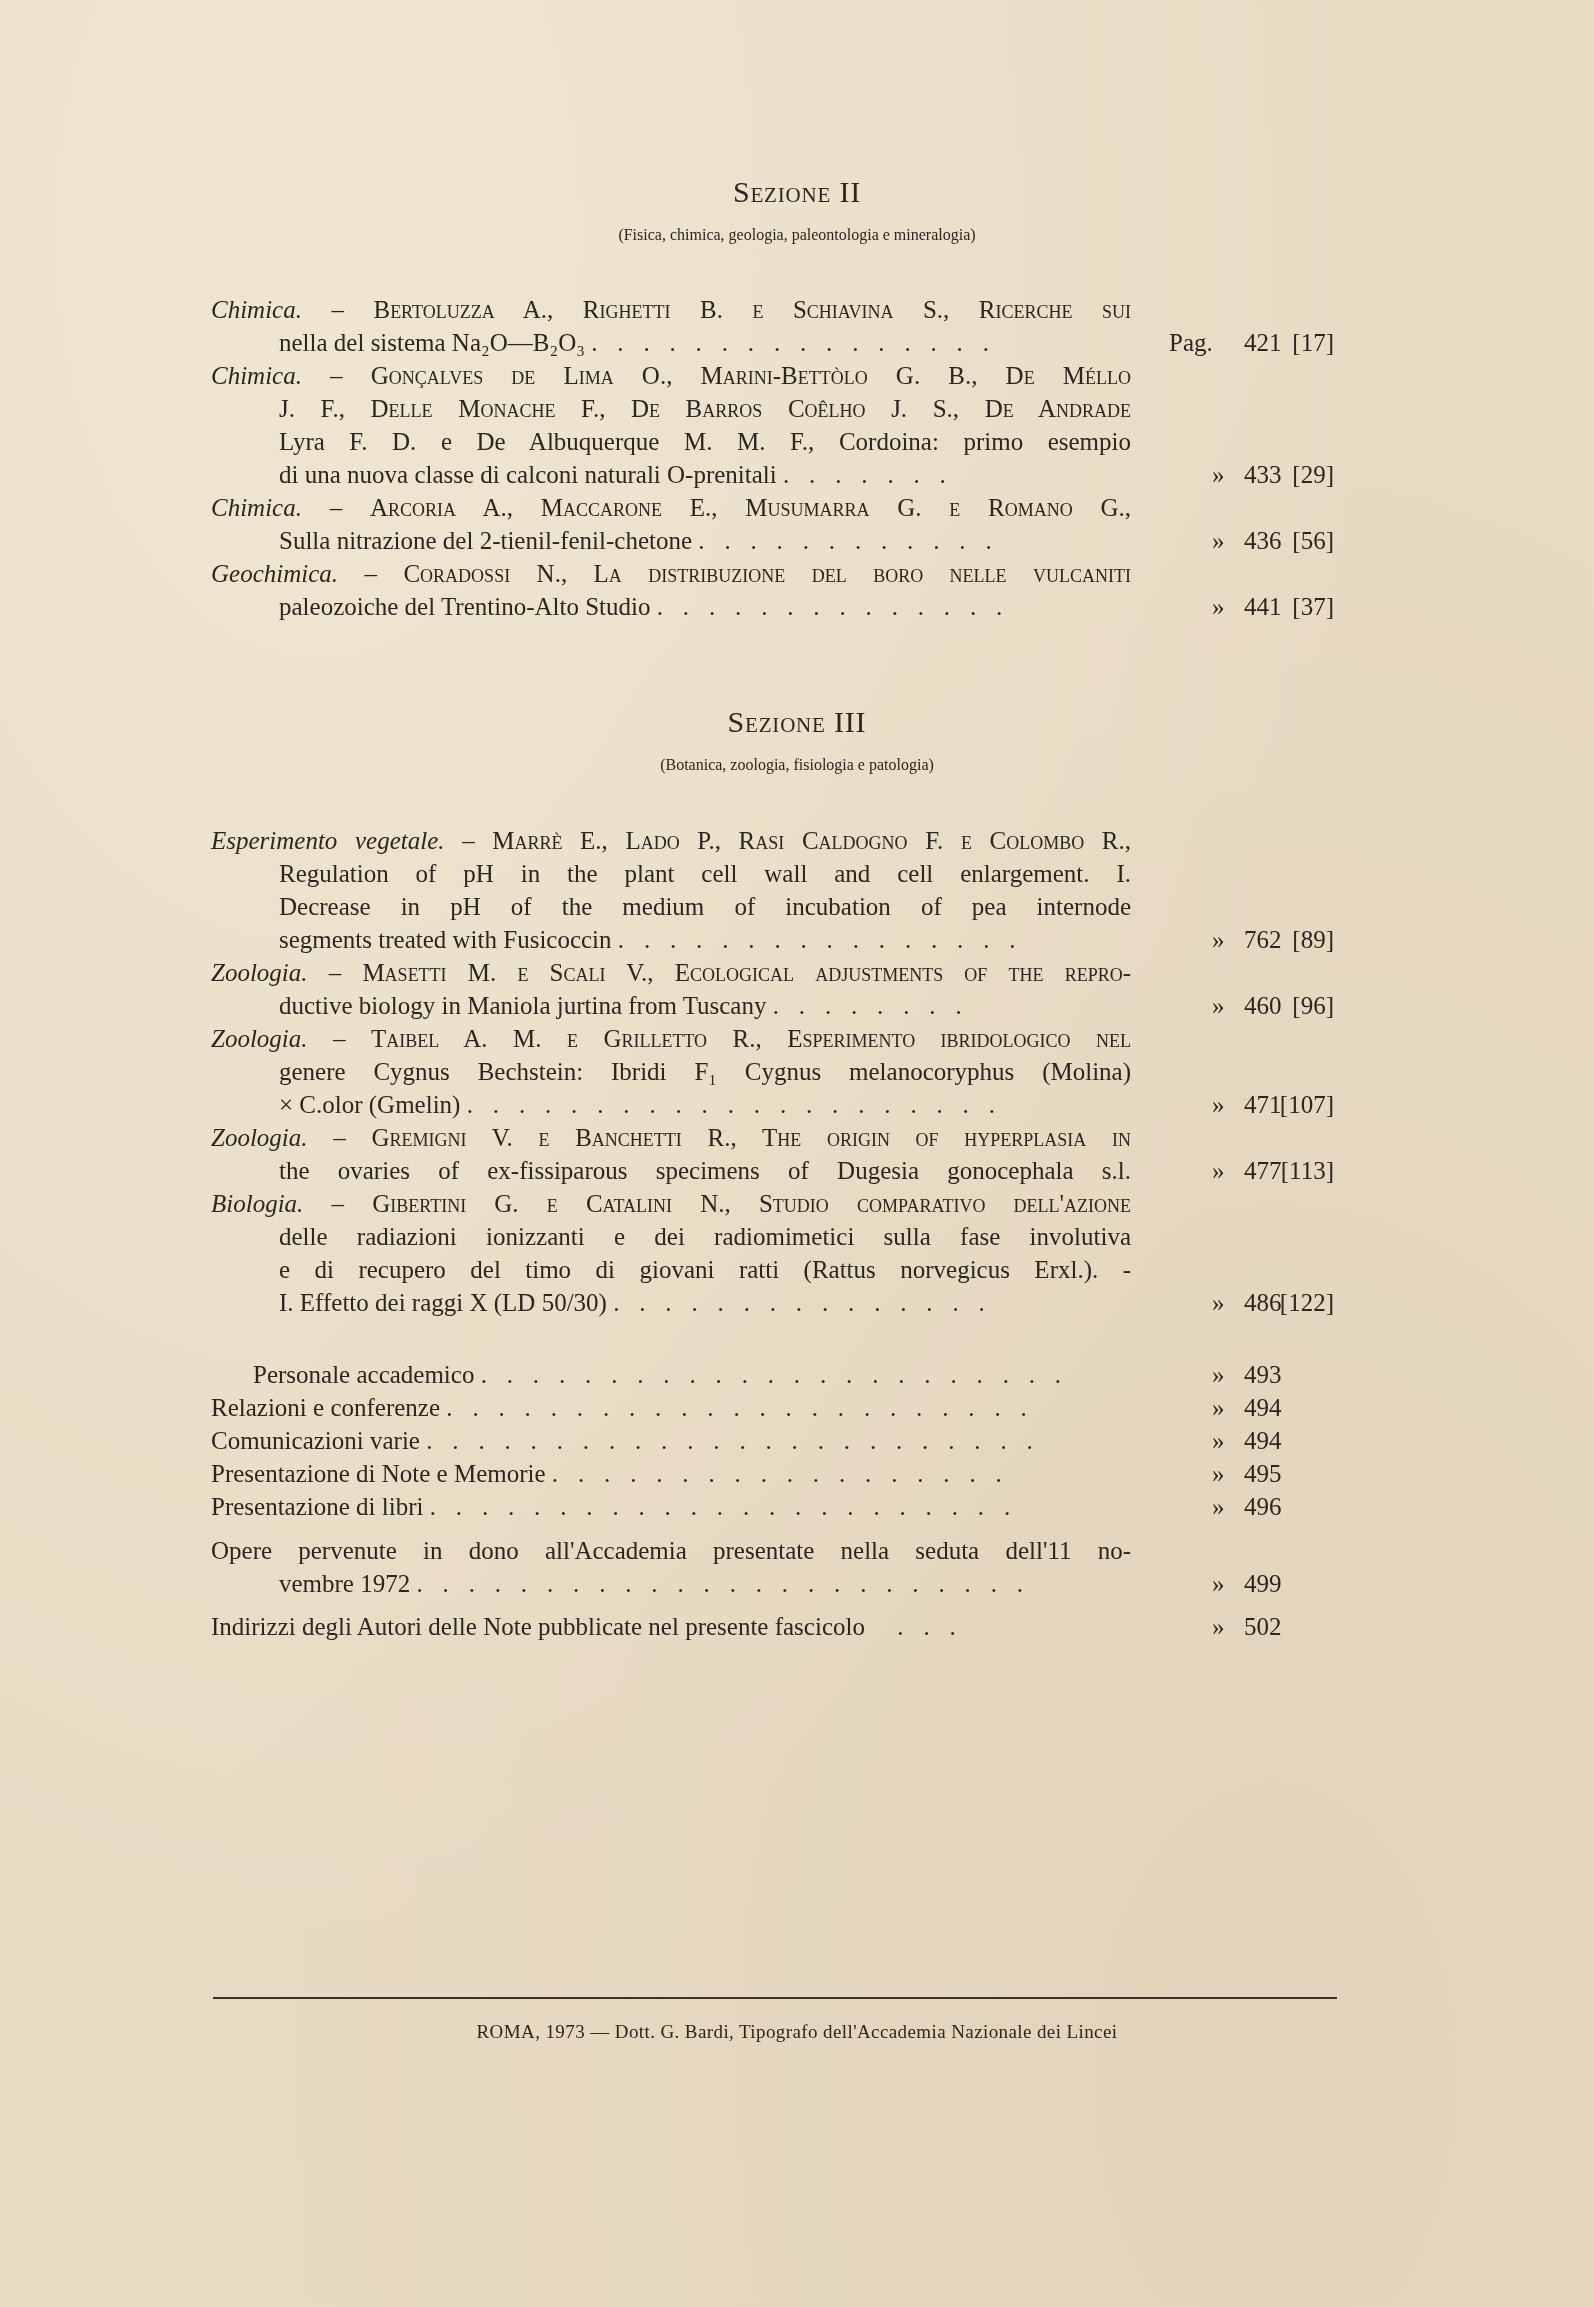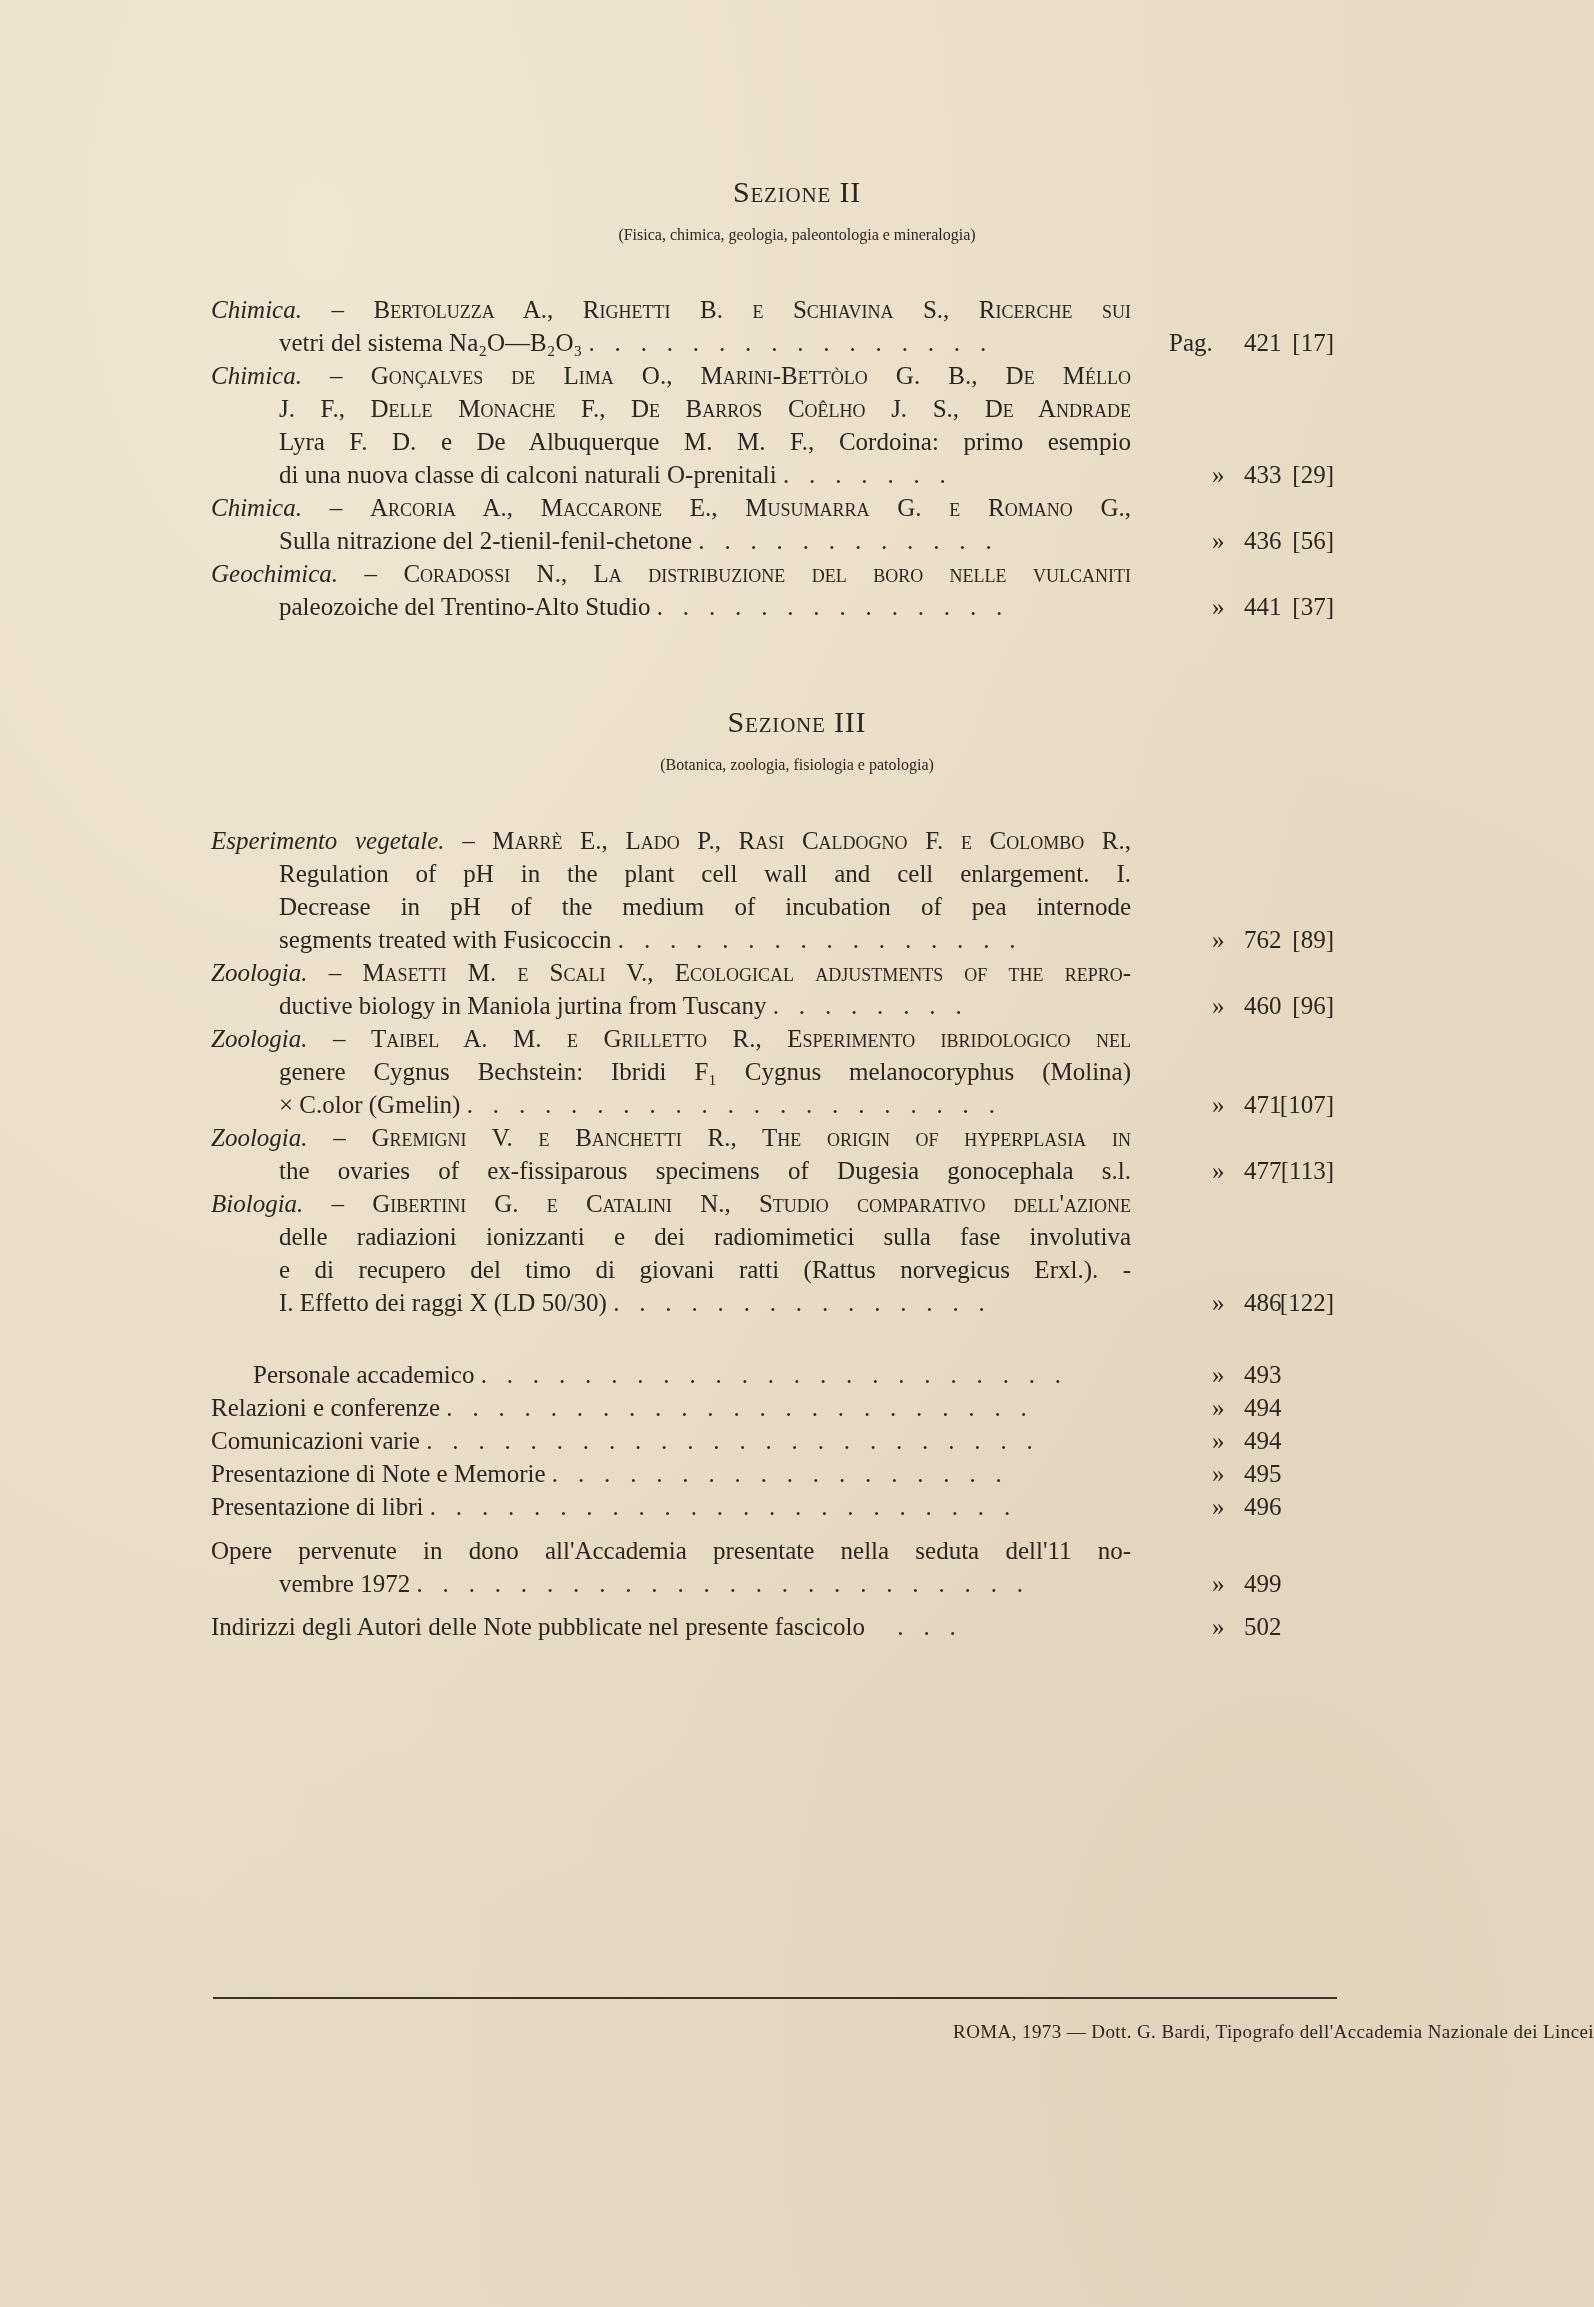--- a/index.html
+++ b/index.html
@@ -37,39 +37,39 @@
     .mark { position: absolute; left: 996px; width: 22.6px; text-align: center; }
     .pag  { position: absolute; left: 958px; width: 68px; text-align: left; }
     .pnum { position: absolute; left: 1033px; width: 60px; text-align: left; font-variant: oldstyle-nums; }
     .ref  { position: absolute; left: 1063px; width: 60px; text-align: right; }
     .gap { height: 10.6px; }
     .footer-rule {
       position: absolute; left: 213px; top: 1997px; width: 1124px; height: 0;
       border-top: 2.3px solid #3a3128;
     }
     .footer {
-      position: absolute; left: 0; width: 1594px; top: 2021px; text-align: right;
+      position: absolute; left: 0; width: 1594px; top: 2021px; text-align: center;
       font-size: 19px; letter-spacing: 0.4px;
     }
   </style>
 </head>
 <body>
 
 <div class="page">
 
   <div class="section-title" style="top:175px;">Sezione II</div>
   <div class="section-sub" style="top:226px;">(Fisica, chimica, geologia, paleontologia e mineralogia)</div>
 
   <div class="entries" style="top:293px;">
 
     <div class="line">
       <span class="txt"><span class="it">Chimica.</span> – <span class="sc">Bertoluzza A., Righetti B. e Schiavina S., Ricerche sui</span></span>
     </div>
     <div class="line">
-      <span class="txt indent last"><span>vetri del sistema Na₂O—B₂O₃</span> <span class="dots">. . . . . . . . . . . . . . . .</span></span>
+      <span class="txt indent last"><span>nella del sistema Na₂O—B₂O₃</span> <span class="dots">. . . . . . . . . . . . . . . .</span></span>
       <span class="pag">Pag.</span>
       <span class="pnum">421</span>
       <span class="ref">[17]</span>
     </div>
 
     <div class="line">
       <span class="txt"><span class="it">Chimica.</span> – <span class="sc">Gonçalves de Lima O., Marini-Bettòlo G. B., De Méllo</span></span>
     </div>
     <div class="line">
       <span class="txt indent sc">J. F., Delle Monache F., De Barros Coêlho J. S., De Andrade</span>

